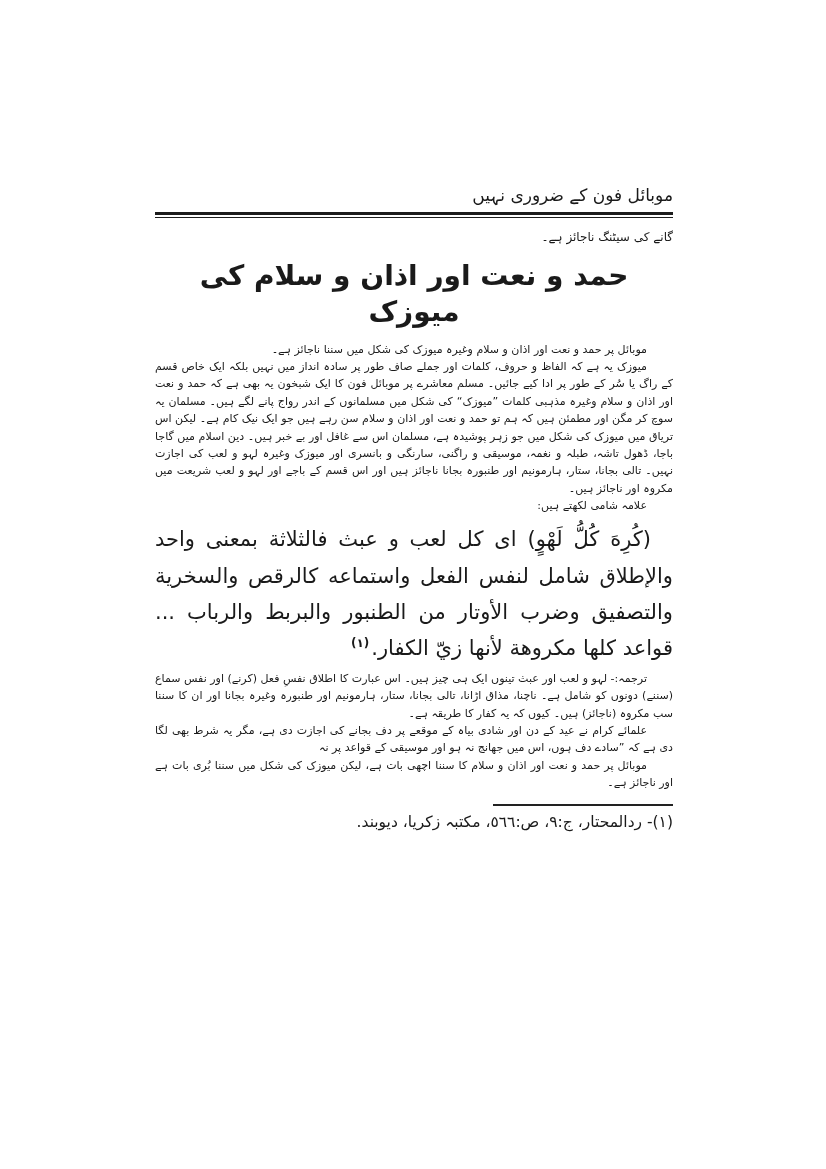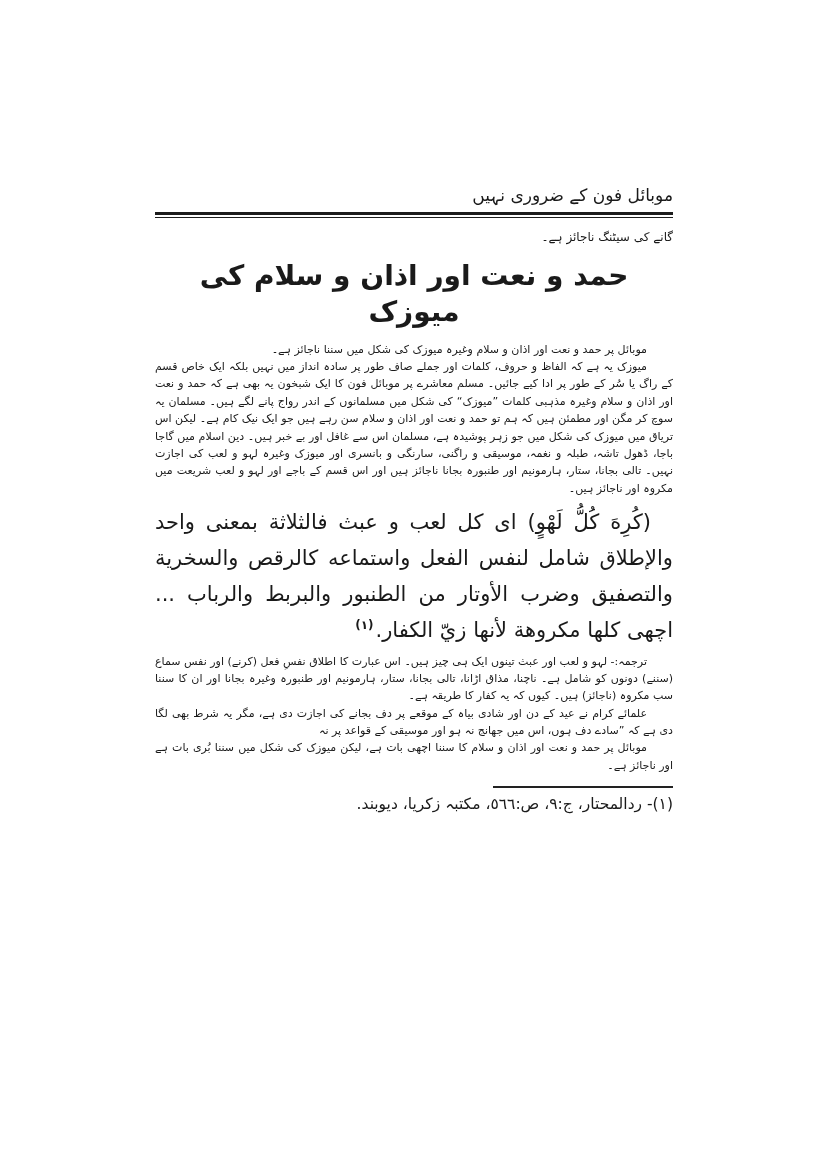--- a/index.html
+++ b/index.html
@@ -92,23 +92,24 @@
 
   <main>
     <p class="intro-line">گانے کی سیٹنگ ناجائز ہے۔</p>
 
     <h1 class="section-heading">حمد و نعت اور اذان و سلام کی میوزک</h1>
 
     <p class="para">موبائل پر حمد و نعت اور اذان و سلام وغیرہ میوزک کی شکل میں سننا ناجائز ہے۔</p>
 
     <p class="para">میوزک یہ ہے کہ الفاظ و حروف، کلمات اور جملے صاف طور پر سادہ انداز میں نہیں بلکہ ایک خاص قسم کے راگ یا سُر کے طور پر ادا کیے جائیں۔ مسلم معاشرے پر موبائل فون کا ایک شبخون یہ بھی ہے کہ حمد و نعت اور اذان و سلام وغیرہ مذہبی کلمات ”میوزک“ کی شکل میں مسلمانوں کے اندر رواج پانے لگے ہیں۔ مسلمان یہ سوچ کر مگن اور مطمئن ہیں کہ ہم تو حمد و نعت اور اذان و سلام سن رہے ہیں جو ایک نیک کام ہے۔ لیکن اس تریاق میں میوزک کی شکل میں جو زہر پوشیدہ ہے، مسلمان اس سے غافل اور بے خبر ہیں۔ دین اسلام میں گاجا باجا، ڈھول تاشہ، طبلہ و نغمہ، موسیقی و راگنی، سارنگی و بانسری اور میوزک وغیرہ لہو و لعب کی اجازت نہیں۔ تالی بجانا، ستار، ہارمونیم اور طنبورہ بجانا ناجائز ہیں اور اس قسم کے باجے اور لہو و لعب شریعت میں مکروہ اور ناجائز ہیں۔</p>
 
+    <p class="para short">علامہ شامی لکھتے ہیں:</p>
 
     <div class="arabic-quote">
-      <span>(كُرِهَ كُلُّ لَهْوٍ) اى كل لعب و عبث فالثلاثة بمعنى واحد والإطلاق شامل لنفس الفعل واستماعه كالرقص والسخرية والتصفيق وضرب الأوتار من الطنبور والبربط والرباب ... اچھی كلها مكروهة لأنها زيّ الكفار.</span><sup class="fn-marker">(۱)</sup>
+      <span>(كُرِهَ كُلُّ لَهْوٍ) اى كل لعب و عبث فالثلاثة بمعنى واحد والإطلاق شامل لنفس الفعل واستماعه كالرقص والسخرية والتصفيق وضرب الأوتار من الطنبور والبربط والرباب ... قواعد كلها مكروهة لأنها زيّ الكفار.</span><sup class="fn-marker">(۱)</sup>
     </div>
 
     <p class="para">ترجمہ:- لہو و لعب اور عبث تینوں ایک ہی چیز ہیں۔ اس عبارت کا اطلاق نفسِ فعل (کرنے) اور نفس سماع (سننے) دونوں کو شامل ہے۔ ناچنا، مذاق اڑانا، تالی بجانا، ستار، ہارمونیم اور طنبورہ وغیرہ بجانا اور ان کا سننا سب مکروہ (ناجائز) ہیں۔ کیوں کہ یہ کفار کا طریقہ ہے۔</p>
 
     <p class="para">علمائے کرام نے عید کے دن اور شادی بیاہ کے موقعے پر دف بجانے کی اجازت دی ہے، مگر یہ شرط بھی لگا دی ہے کہ ”سادے دف ہوں، اس میں جھانج نہ ہو اور موسیقی کے قواعد پر نہ</p>
 
     <p class="para">موبائل پر حمد و نعت اور اذان و سلام کا سننا اچھی بات ہے، لیکن میوزک کی شکل میں سننا بُری بات ہے اور ناجائز ہے۔</p>
   </main>
 
   <footer>

